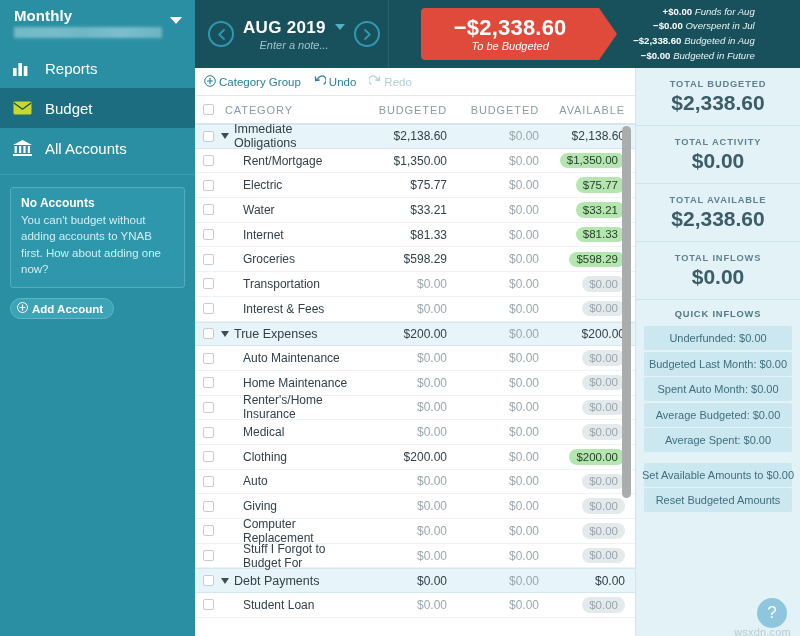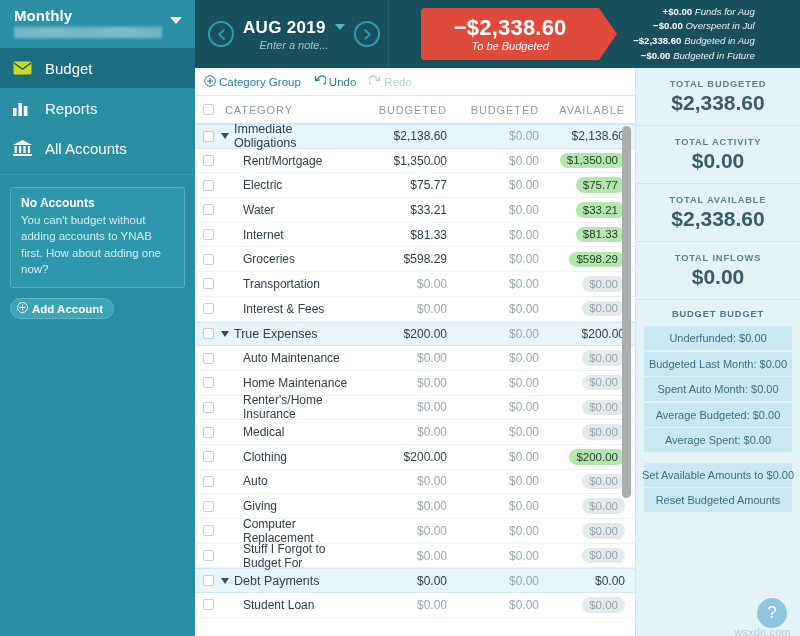--- a/index.html
+++ b/index.html
@@ -240,39 +240,39 @@
 <div id="app">
 
   <div class="sidebar">
 
     <div class="budget-switcher">
       <div class="budget-switcher-name">Monthly</div>
       <div class="budget-switcher-sub"></div>
       <div class="caret-down"></div>
     </div>
 
-    <div class="nav-item active">
-      <span class="nav-ico">
-        <svg width="19" height="14" viewBox="0 0 19 14">
-            <rect x="0.5" y="0.5" width="18" height="13" rx="1.5" fill="#c8d92b"></rect>
-            <path d="M1 2 L9.5 8.2 L18 2" stroke="#18505c" stroke-width="1.4" fill="none"></path>
-          </svg>
-      </span>
-      <span class="nav-label">Budget</span>
-    </div>
-
     <div class="nav-item">
       <span class="nav-ico">
         <svg width="17" height="15" viewBox="0 0 17 15">
             <rect x="0" y="7" width="3.6" height="8" fill="#fff"></rect>
             <rect x="5.4" y="2" width="3.6" height="13" fill="#fff"></rect>
             <rect x="10.8" y="5" width="3.6" height="10" fill="#fff"></rect>
           </svg>
       </span>
       <span class="nav-label">Reports</span>
+    </div>
+
+    <div class="nav-item active">
+      <span class="nav-ico">
+        <svg width="19" height="14" viewBox="0 0 19 14">
+            <rect x="0.5" y="0.5" width="18" height="13" rx="1.5" fill="#c8d92b"></rect>
+            <path d="M1 2 L9.5 8.2 L18 2" stroke="#18505c" stroke-width="1.4" fill="none"></path>
+          </svg>
+      </span>
+      <span class="nav-label">Budget</span>
     </div>
 
     <div class="nav-item">
       <span class="nav-ico">
         <svg width="19" height="16" viewBox="0 0 19 16">
             <path d="M9.5 0 L19 5 H0 Z" fill="#fff"></path>
             <rect x="1.6" y="6" width="2.2" height="7" fill="#fff"></rect>
             <rect x="6" y="6" width="2.2" height="7" fill="#fff"></rect>
             <rect x="10.4" y="6" width="2.2" height="7" fill="#fff"></rect>
             <rect x="14.8" y="6" width="2.2" height="7" fill="#fff"></rect>
@@ -604,21 +604,21 @@
             </div>
             <div class="tot-block">
               <div class="tot-lbl">TOTAL AVAILABLE</div>
               <div class="tot-val">$2,338.60</div>
             </div>
             <div class="tot-block">
               <div class="tot-lbl">TOTAL INFLOWS</div>
               <div class="tot-val">$0.00</div>
             </div>
           </div>
-        <div class="qb-head">BUDGET BUDGET</div>
+        <div class="qb-head">QUICK INFLOWS</div>
         <div id="qb-items">
             <div class="qb-btn">Underfunded: $0.00</div>
             <div class="qb-btn">Budgeted Last Month: $0.00</div>
             <div class="qb-btn">Spent Auto Month: $0.00</div>
             <div class="qb-btn">Average Budgeted: $0.00</div>
             <div class="qb-btn">Average Spent: $0.00</div>
           </div>
         <div class="qb-gap"></div>
         <div id="qb-actions">
             <div class="qb-btn">Set Available Amounts to $0.00</div>

